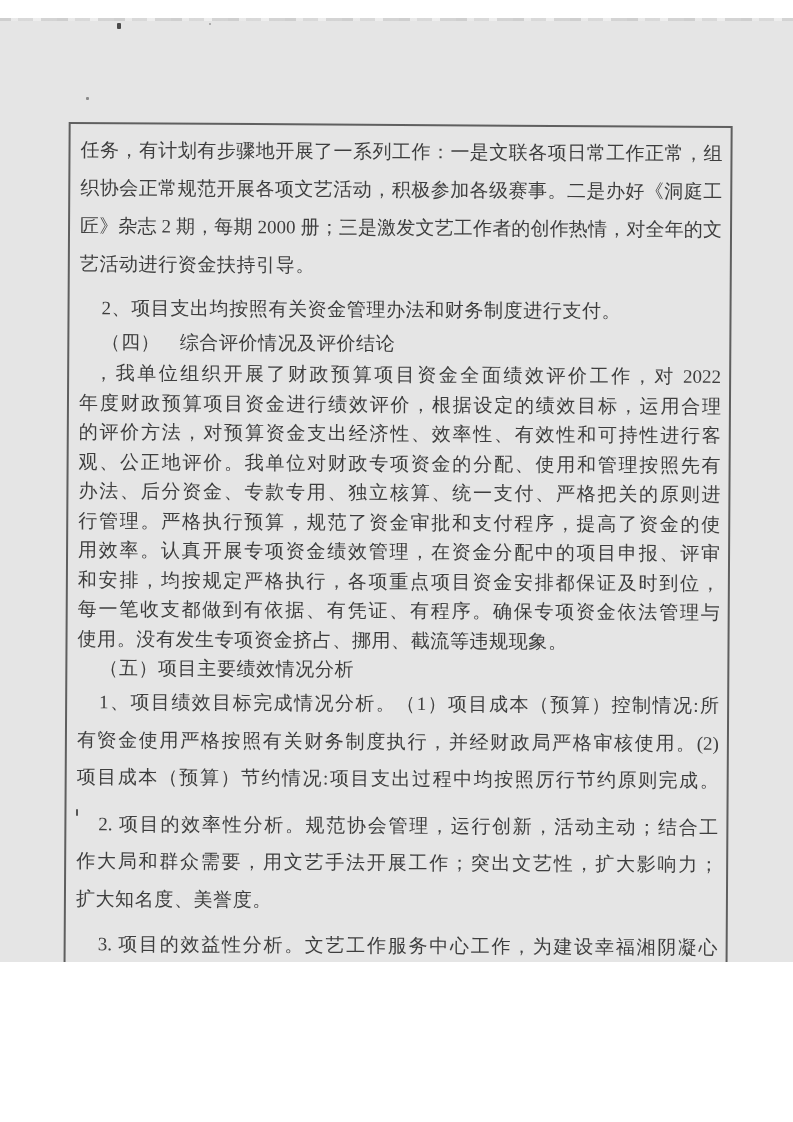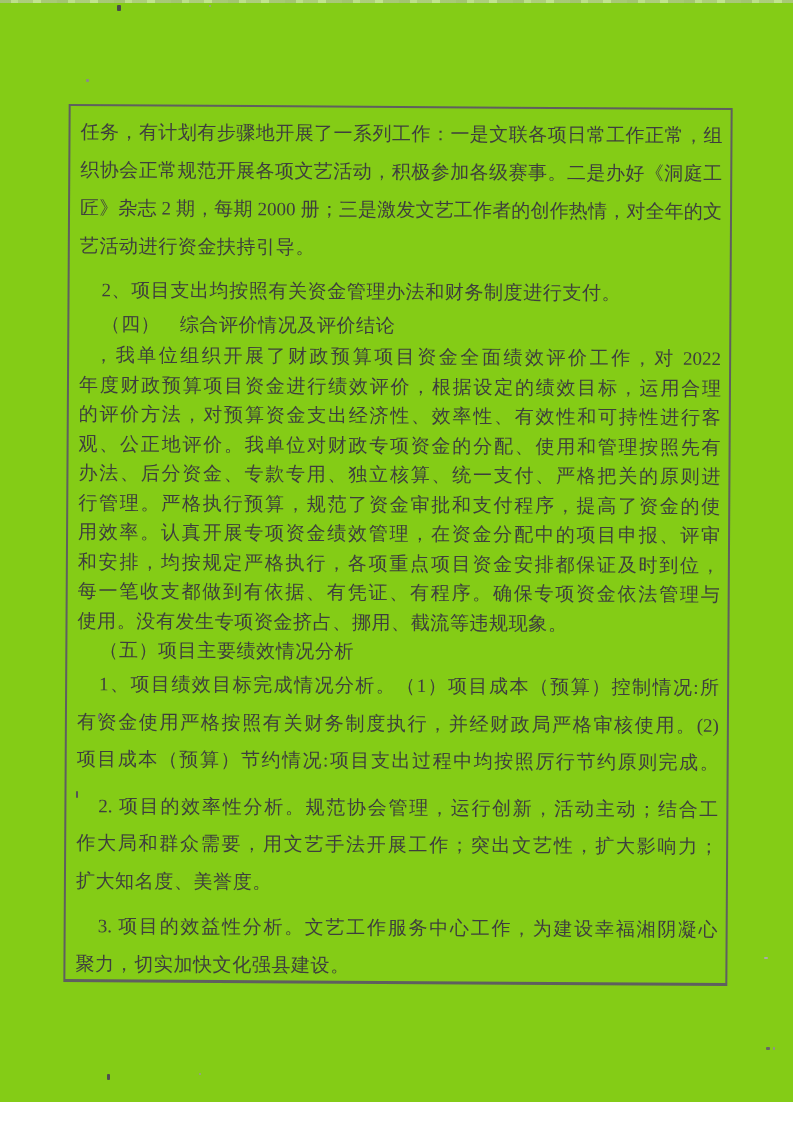--- a/index.html
+++ b/index.html
@@ -3,23 +3,24 @@
 <meta charset="utf-8">
 <style>
   html,body{margin:0;padding:0;}
   body{
     font-family:"Liberation Serif","DejaVu Serif",serif;
     background:#ffffff;
   }
   .page{
     position:relative;
     width:793px;
-    height:1102px;
-    background:#84cc16;
+    height:944px;
+    background:#e5e5e5;
     overflow:hidden;
+    margin-top:18px;
   }
   
   .top-noise{
     position:absolute;top:0;left:0;width:793px;height:3px;
     background:repeating-linear-gradient(90deg,
       #bdbdbd 0 11px,#ededed 11px 18px,#cfcfcf 18px 33px,#f5f5f5 33px 41px,#c6c6c6 41px 57px);
     opacity:.55;
   }
   .frame{
     position:absolute;

